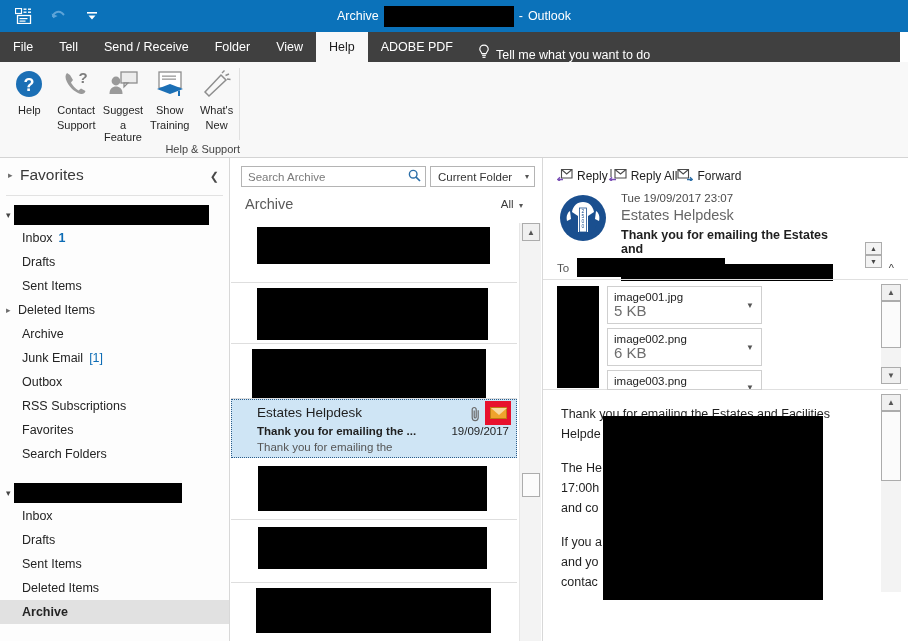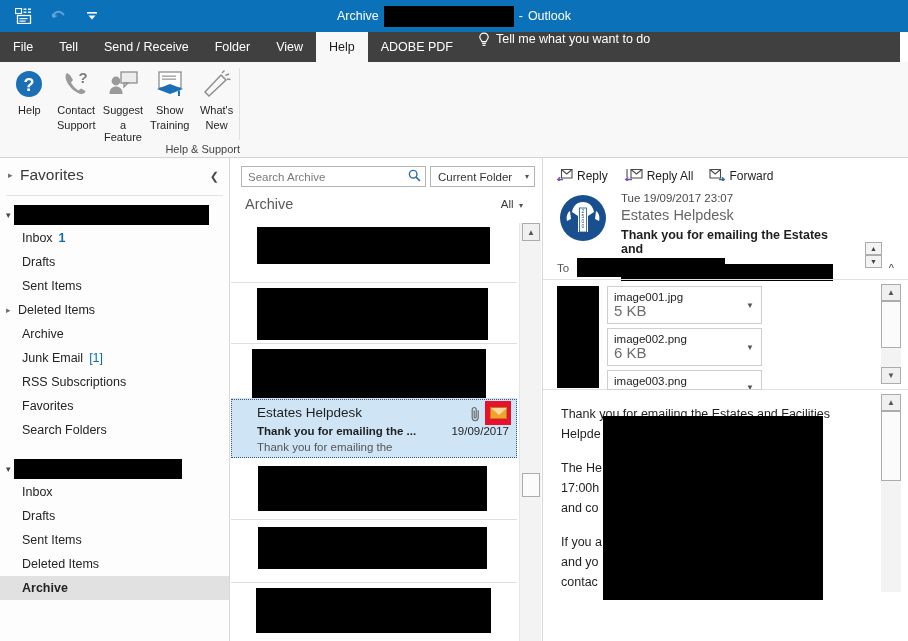--- a/index.html
+++ b/index.html
@@ -29,21 +29,21 @@
   
   .tabstrip {
     position:absolute; left:0; top:32px; width:900px; height:30px;
     background:#404040; display:flex; align-items:stretch;
   }
   .tab {
     display:flex; align-items:center; padding:0 13px;
     color:#ffffff; font-size:12.5px; white-space:nowrap;
   }
   .tab.active { background:#f8f8f8; color:#1b1b1b; }
-  .tellme { display:flex; align-items:flex-start; gap:6px; padding:0 12px; color:#fff; font-size:12.5px; }
+  .tellme { display:flex; align-items:flex-end; gap:6px; padding:0 12px; color:#fff; font-size:12.5px; }
 
   
   .ribbon {
     position:absolute; left:0; top:62px; width:908px; height:96px;
     background:#f8f8f8; border-bottom:1px solid #d4d4d4;
   }
   .ribbon-group { position:absolute; left:0; top:0; width:240px; height:96px; }
   .rb-items { display:flex; align-items:flex-start; padding:4px 0 0 6px; }
   .rb-item {
     width:50px; display:flex; flex-direction:column; align-items:center;
@@ -144,21 +144,21 @@
   .ml-thumb {
     position:absolute; left:2px; top:250px; width:18px; height:24px;
     border:1px solid #acacac; background:#fbfbfb;
   }
 
   
   .readpane {
     position:absolute; left:542px; top:158px; width:366px; height:483px;
     background:#ffffff; border-left:1px solid #d8d8d8;
   }
-  .rp-actions { display:flex; align-items:center; gap:16px; padding:10px 0 6px 14px; }
+  .rp-actions { display:flex; align-items:center; gap:0; padding:10px 0 6px 14px; }
   .rp-act { display:flex; align-items:center; gap:4px; font-size:12px; color:#1f1f1f; }
   .rp-head { position:relative; padding:2px 0 0 0; }
   .avatar {
     position:absolute; left:16px; top:4px; width:48px; height:48px;
     border-radius:50%; overflow:hidden; background:#ffffff;
   }
   .rp-date { margin-left:78px; font-size:11.5px; color:#4a4a4a; }
   .rp-sender { margin-left:78px; font-size:14.5px; color:#666; margin-top:3px; }
   .rp-subject {
     margin-left:78px; font-size:12.5px; color:#1f1f1f; font-weight:bold;
@@ -351,20 +351,23 @@
     <span class="lbl">Deleted Items</span>
   </div>
   <div class="folder-row">
     <span class="lbl">Archive</span>
   </div>
   <div class="folder-row">
     <span class="lbl">Junk Email</span>
     <span class="cnt-blue" style="font-weight:normal;">[1]</span>
   </div>
   <div class="folder-row">
+    <span class="lbl">Outbox</span>
+  </div>
+  <div class="folder-row">
     <span class="lbl">RSS Subscriptions</span>
   </div>
   <div class="folder-row">
     <span class="lbl">Favorites</span>
   </div>
   <div class="folder-row">
     <span class="lbl">Search Folders</span>
   </div>
 
   <div class="acct-gap"></div>

